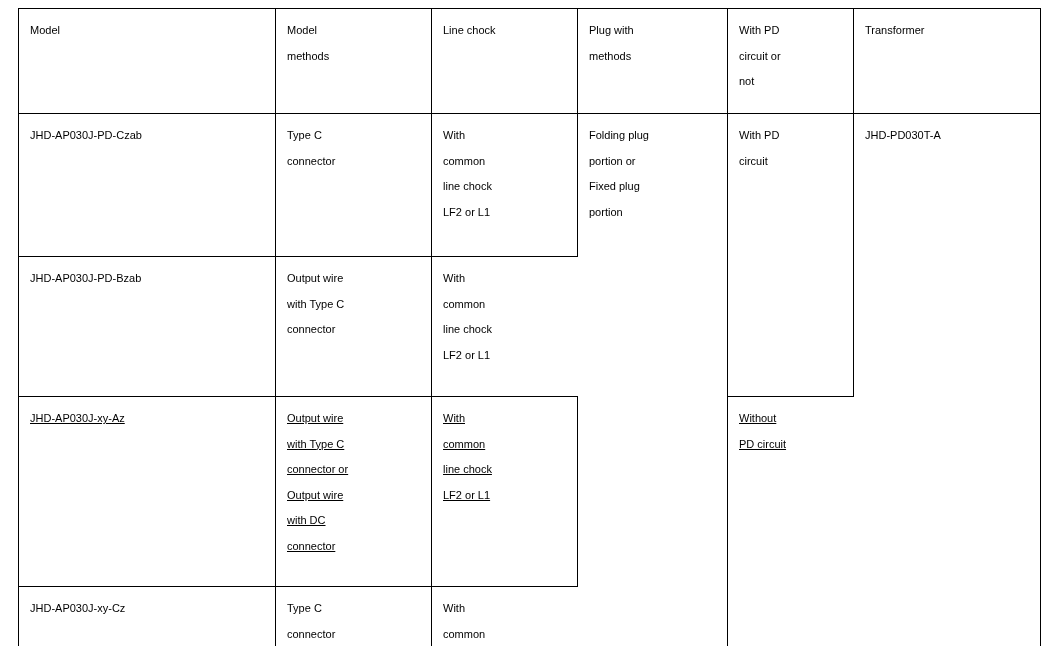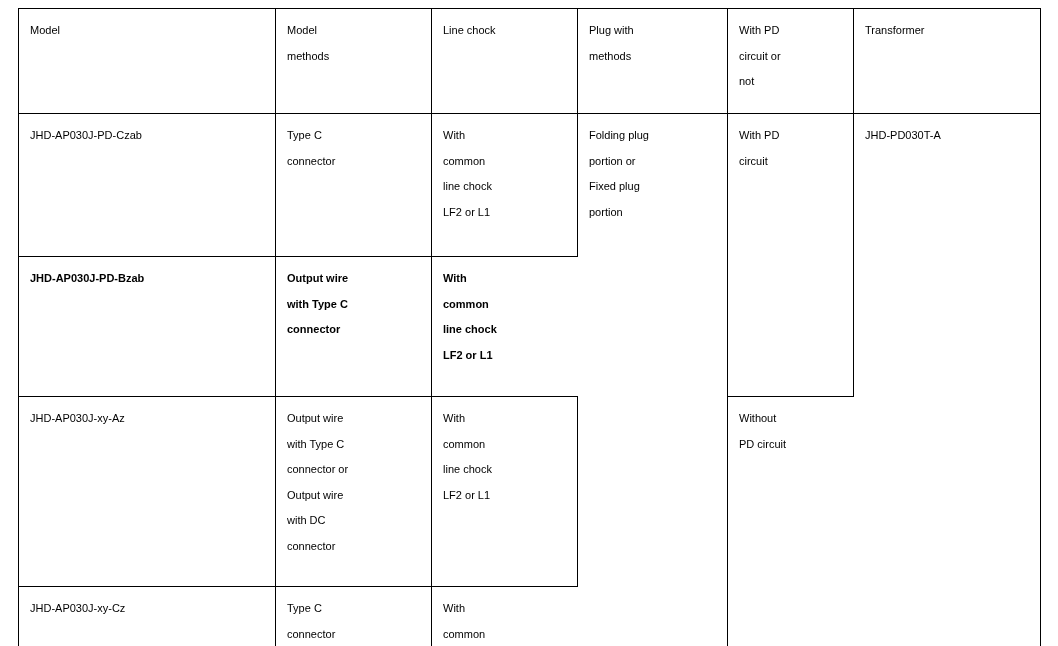--- a/index.html
+++ b/index.html
@@ -52,22 +52,22 @@
   col.c0 { width: 257px; }
   col.c1 { width: 156px; }
   col.c2 { width: 146px; }
   col.c3 { width: 150px; }
   col.c4 { width: 126px; }
   col.c5 { width: 187px; }
 
   
   tr.r-head td { height: 87px; }
   tr.r0 td { height: 125px; }
-  tr.r1 td { height: 122px; font-weight: bold; }
-  tr.r2 td { height: 172px; }
+  tr.r1 td { height: 122px; }
+  tr.r2 td { height: 172px; text-decoration: underline; }
   tr.r3 td { height: 123px; }
 </style>
 </head>
 <body>
 
 <div id="spec-table-wrap">
   <table class="spec-table">
     <colgroup>
       <col class="c0">
         <col class="c1">

